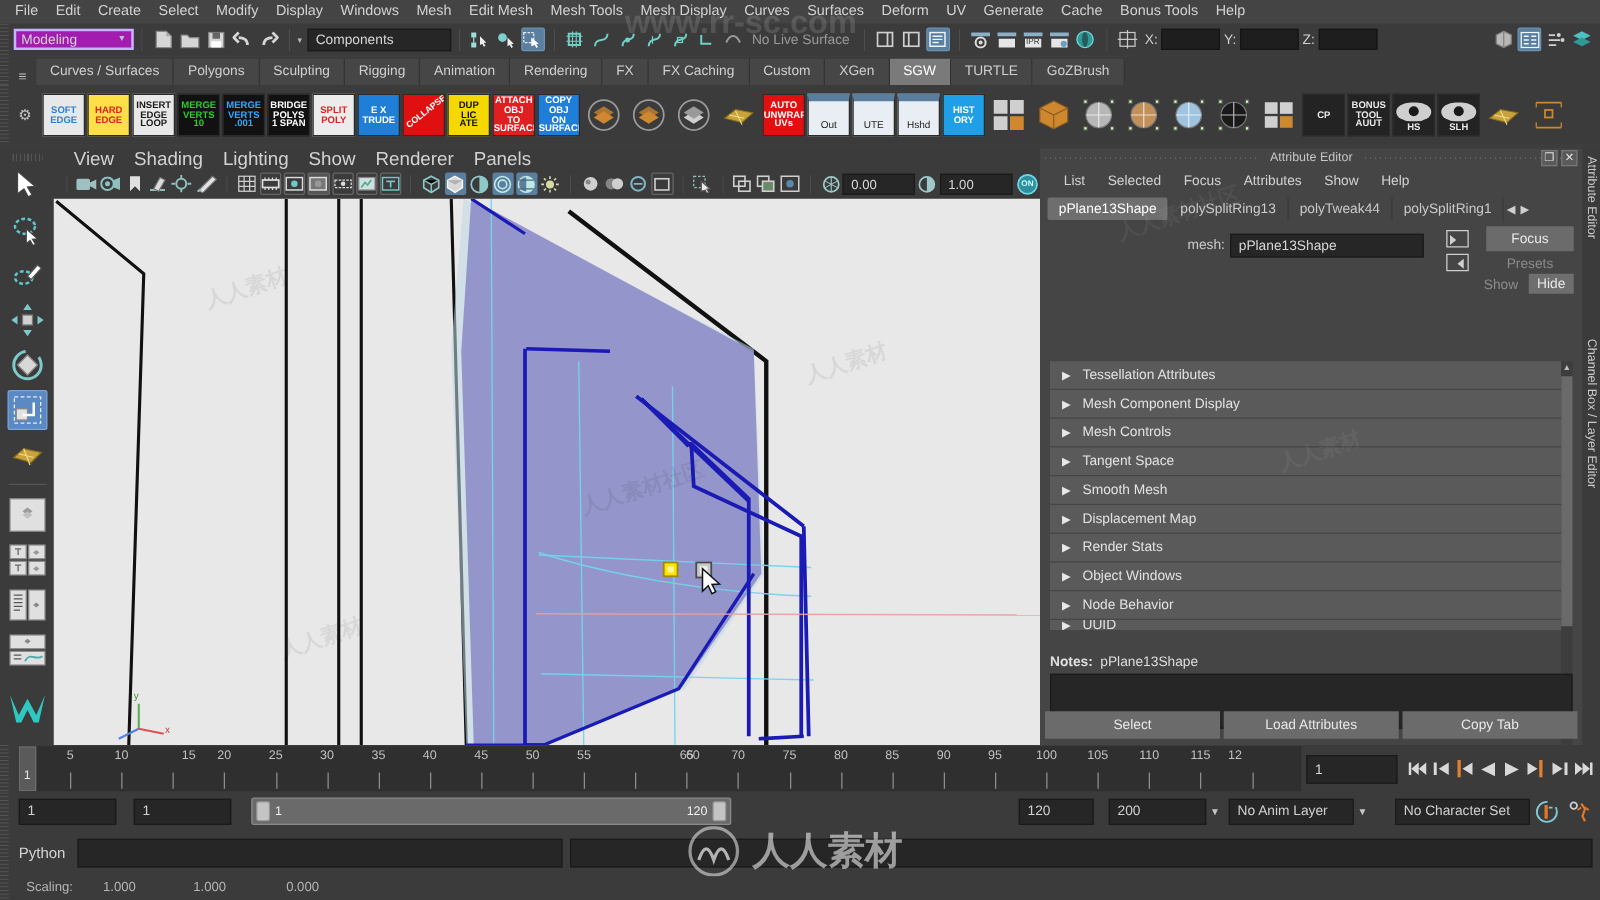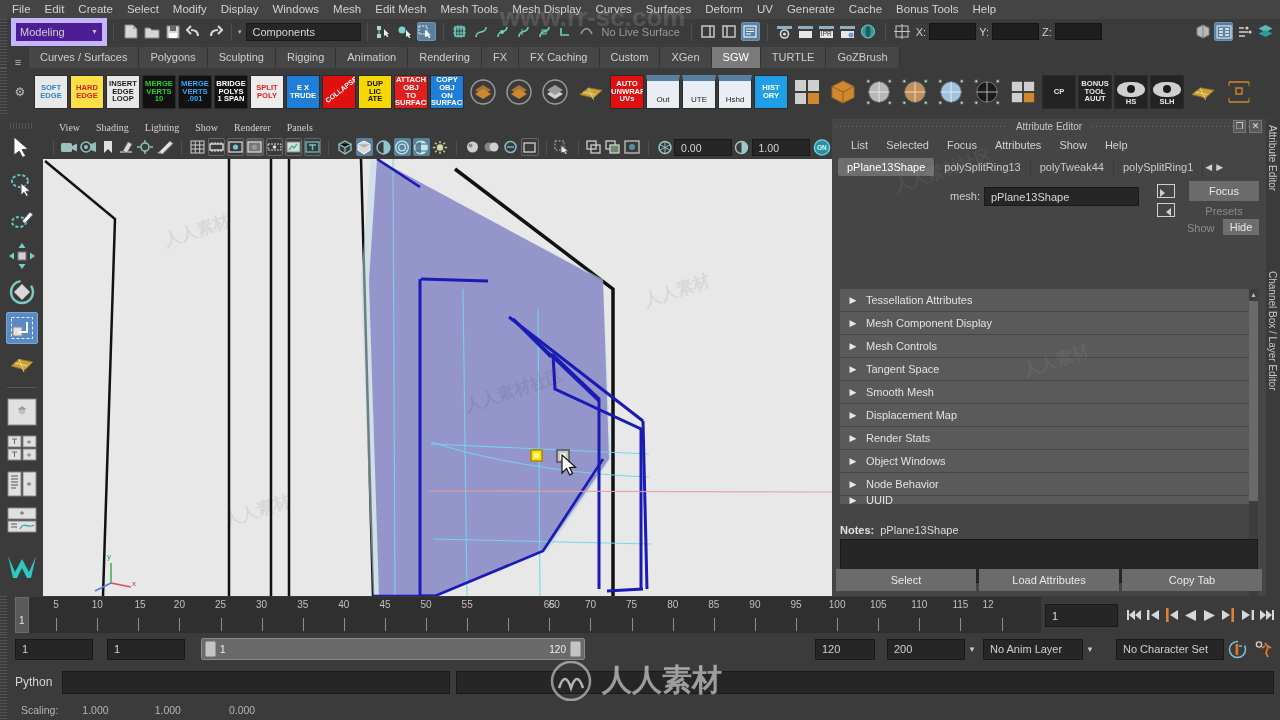--- a/index.html
+++ b/index.html
@@ -12,21 +12,21 @@
       background-size:2px 3px; background-repeat:repeat; opacity:.55; flex:0 0 7px;}
 
   
   #menubar { position:absolute; left:0; top:0; width:1280px; height:19px;
     background:#444444; display:flex; align-items:center; padding-left:5px; }
   #menubar .mi { font-size:11.5px; color:#d2d2d2; padding:0 7px; line-height:19px; white-space:nowrap;}
 
   
   #statusline { position:absolute; left:0; top:19px; width:1280px; height:25px;
     background:#3b3b3b; display:flex; align-items:center; }
-  .combo { height:28px; background:#4c1d95; border:5px solid #c4b5fd; display:flex;
+  .combo { height:17px; background:#a21caf; border:2px solid #c4b5fd; display:flex;
     align-items:center; font-size:11px; color:#d0d0d0; padding:0 4px; }
   .combo .arw { margin-left:auto; font-size:7px; color:#c0c0c0; padding-left:6px;}
   .sbtn { width:19px; height:19px; background:#4a4a4a; border:1px solid #5c5c5c;
     margin:0 1px; display:flex; align-items:center; justify-content:center;
     color:#d5d5d5; font-size:10px; border-radius:2px;}
   .sbtn.on { background:#5b7f9e; border-color:#6d93b3; }
   .sbtn.flat { background:transparent; border:none; }
   .numfld { width:47px; height:17px; background:#1e1e1e; border:1px solid #151515;
     font-size:10px; color:#ccc; line-height:17px; padding-left:3px; }
   .axlab { font-size:11px; color:#cfcfcf; padding:0 3px; }
@@ -52,21 +52,21 @@
   #toolbox { position:absolute; left:0; top:119px; width:43px; height:477px;
     background:#3b3b3b; display:flex; flex-direction:column; align-items:center; padding-top:4px;}
   .tbicon { width:32px; height:32px; margin-bottom:4px; display:flex;
     align-items:center; justify-content:center; color:#bfc9c9; }
   .tbicon.sel { background:#5b89c4; border:1px solid #79a5dc; border-radius:2px;}
   .tbdiv { width:30px; height:4px; border-top:1px solid #565656; margin:3px 0 5px; }
 
   
   #viewwrap { position:absolute; left:43px; top:119px; width:789px; height:477px; background:#3b3b3b;}
   #viewmenu { height:17px; display:flex; align-items:center; padding-left:8px;}
-  #viewmenu .vm { font-size:10px; color:#d2d2d2; padding:0 8px;font-family:Liberation Serif, serif; }
+  #viewmenu .vm { font-size:15px; color:#d2d2d2; padding:0 8px; }
   #viewtool { height:22px; display:flex; align-items:center; padding-left:4px;
       background:#3b3b3b; }
   .vbtn { width:19px; height:18px; margin:0 1px; display:flex; align-items:center;
     justify-content:center; color:#9fb6b6; font-size:11px; border-radius:2px; }
   .vbtn.on { background:#5b7f9e; }
   .vbtn.box { border:1px solid #666; }
   #canvas { position:absolute; left:0; top:40px; width:789px; height:437px;
     background:#e8e8e8; overflow:hidden; }
 
   
@@ -1092,21 +1092,21 @@
   <div style="width:8px"></div>
   <div id="tsTrack" style="width: 1003px;">
     <div class="cur">
       <b>1</b>
     </div>
   <div class="tick" style="left: 41.1066px;"></div>
       <div class="tlab" style="left: 41.1066px;">5</div>
       <div class="tick" style="left: 82.2131px;"></div>
       <div class="tlab" style="left: 82.2131px;">10</div>
       <div class="tick" style="left: 123.32px;"></div>
-      <div class="tlab" style="left: 125px;">15</div>
+      <div class="tlab" style="left: 136px;">15</div>
       <div class="tick" style="left: 164.426px;"></div>
       <div class="tlab" style="left: 164.426px;">20</div>
       <div class="tick" style="left: 205.533px;"></div>
       <div class="tlab" style="left: 205.533px;">25</div>
       <div class="tick" style="left: 246.639px;"></div>
       <div class="tlab" style="left: 246.639px;">30</div>
       <div class="tick" style="left: 287.746px;"></div>
       <div class="tlab" style="left: 287.746px; text-align: center;">35</div>
       <div class="tick" style="left: 328.852px;"></div>
       <div class="tlab" style="left: 328.852px;">40</div>

